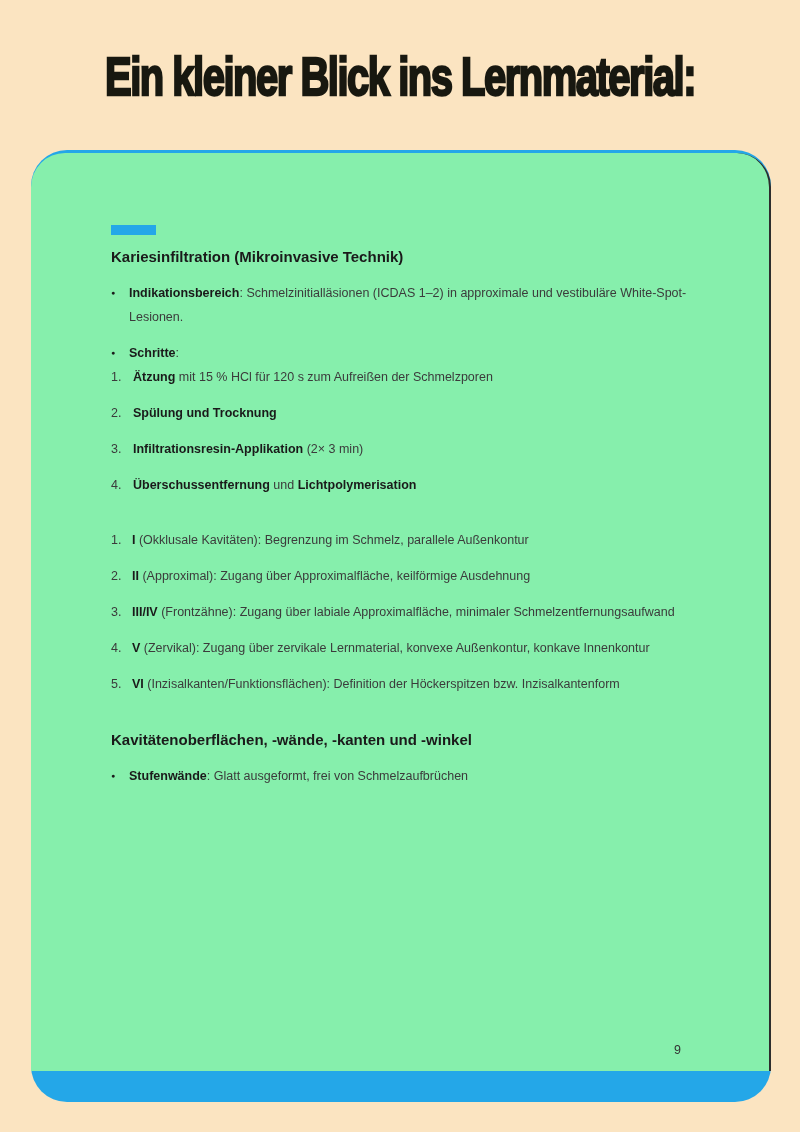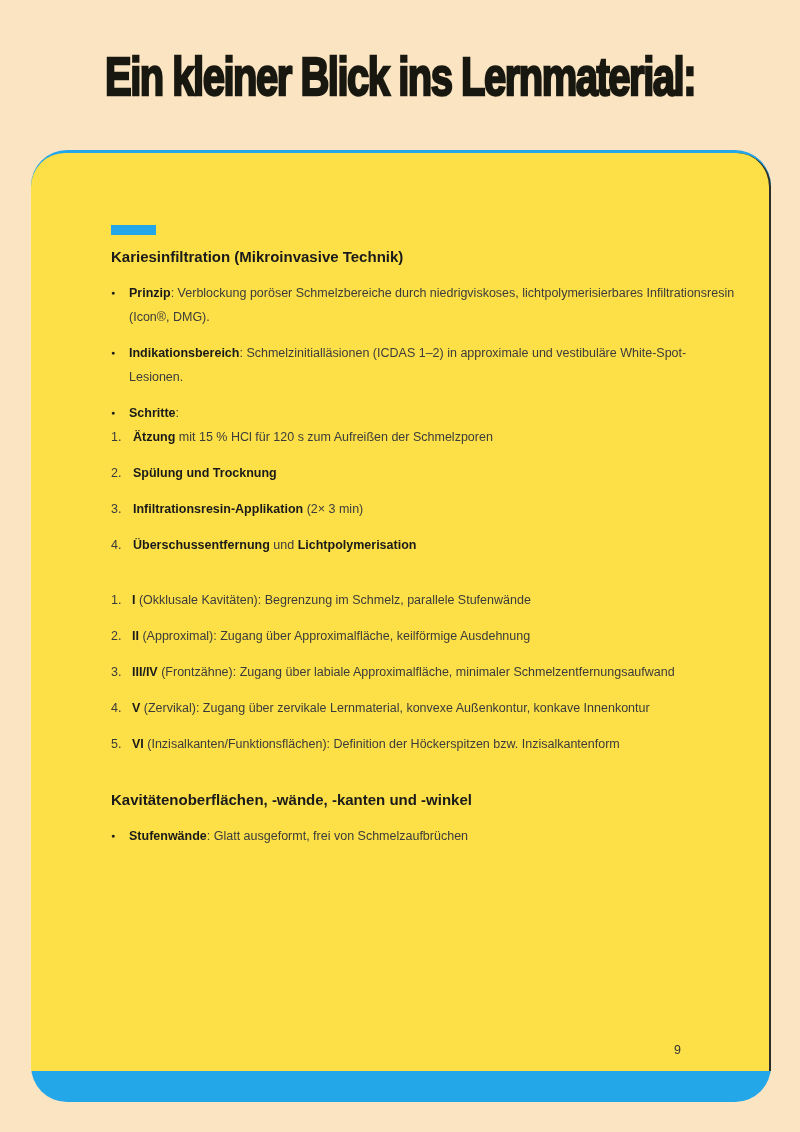--- a/index.html
+++ b/index.html
@@ -42,21 +42,21 @@
     left: 31px; top: 150px;
     width: 740px; height: 952px;
     background: var(--accent-blue);
     border-radius: 36px;
   }
 
   
   .doc {
     position: absolute;
     top: 3px; left: 0; right: 0; bottom: 31px;
-    background: #fde047;
+    background: #86efac;
     border-right: 2px solid var(--doc-border);
     border-radius: 34px 34px 0 0;
   }
   .mini-bar {
     position: absolute;
     left: 80px; top: 72px;
     width: 45px; height: 10px;
     background: var(--accent-blue);
   }
   .doc-content {
@@ -115,24 +115,20 @@
 
       <div class="mini-bar"></div>
 
       <div class="doc-content">
 
         <section class="section first">
           <h2 class="doc-heading">Kariesinfiltration (Mikroinvasive Technik)</h2>
           <ul class="doc-list bullets">
               <li>
                 <span class="marker">●</span>
-                <span class="li-text"><span class="b">Prinzip</span><span>: Verblockung poröser Schmelzbereiche durch niedrigviskoses, lichtpolymerisierbares Infiltrationsresin (Icon®, DMG).</span></span>
-              </li>
-              <li>
-                <span class="marker">●</span>
                 <span class="li-text"><span class="b">Indikationsbereich</span><span>: Schmelzinitialläsionen (ICDAS 1–2) in approximale und vestibuläre White-Spot-Lesionen.</span></span>
               </li>
               <li>
                 <span class="marker">●</span>
                 <span class="li-text"><span class="b">Schritte</span><span>:</span></span>
               </li>
             </ul>
           <ol class="doc-list steps">
               <li>
                 <span class="marker">1.</span>
@@ -150,21 +146,21 @@
                 <span class="marker">4.</span>
                 <span class="li-text"><span class="b">Überschussentfernung</span><span> und </span><span class="b">Lichtpolymerisation</span></span>
               </li>
             </ol>
         </section>
 
         <section class="section">
           <ol class="doc-list numbers">
               <li>
                 <span class="marker">1.</span>
-                <span class="li-text"><span class="b">I</span><span> (Okklusale Kavitäten): Begrenzung im Schmelz, parallele Stufenwände</span></span>
+                <span class="li-text"><span class="b">I</span><span> (Okklusale Kavitäten): Begrenzung im Schmelz, parallele Außenkontur</span></span>
               </li>
               <li>
                 <span class="marker">2.</span>
                 <span class="li-text"><span class="b">II</span><span> (Approximal): Zugang über Approximalfläche, keilförmige Ausdehnung</span></span>
               </li>
               <li>
                 <span class="marker">3.</span>
                 <span class="li-text"><span class="b">III/IV</span><span> (Frontzähne): Zugang über labiale Approximalfläche, minimaler Schmelzentfernungsaufwand</span></span>
               </li>
               <li>

